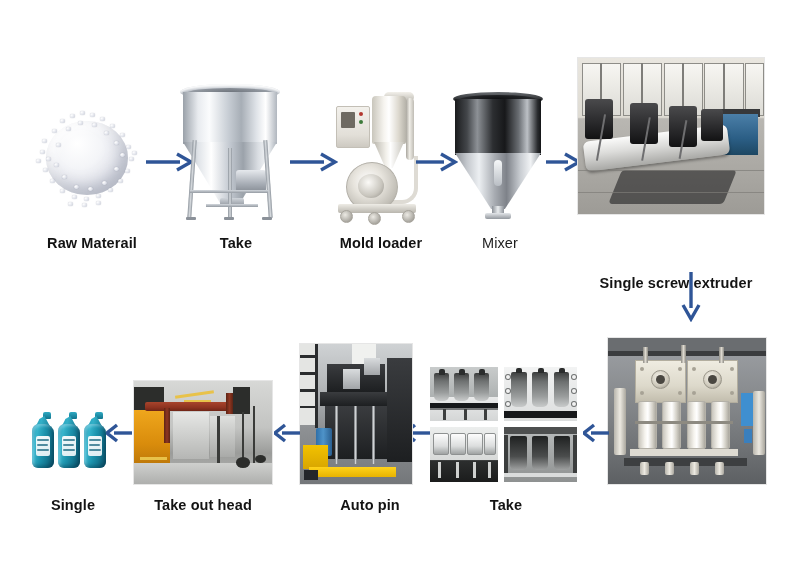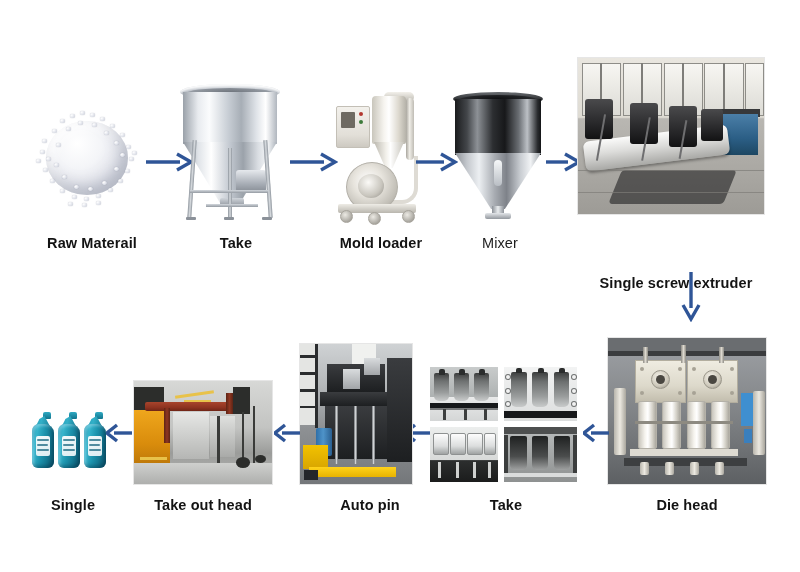--- a/index.html
+++ b/index.html
@@ -490,21 +490,20 @@
       <div class="heater" style="left:65%;top:43%;height:32%"></div>
       <div class="darkbar" style="left:17%;top:57%;width:62%;height:2%;background:#8d8a81"></div>
       <div class="darkbar" style="left:14%;top:76%;width:68%;height:5%;background:#dedbd2"></div>
       <div class="darkbar" style="left:10%;top:82%;width:78%;height:6%;background:#3d3f41"></div>
       <div class="cyl" style="left:20%;top:85%;height:9%;width:9px"></div>
       <div class="cyl" style="left:36%;top:85%;height:9%;width:9px"></div>
       <div class="cyl" style="left:52%;top:85%;height:9%;width:9px"></div>
       <div class="cyl" style="left:68%;top:85%;height:9%;width:9px"></div>
     </div>
   </div>
-  <div class="caption" style="left:622px;top:498px;width:130px;">Die head</div>
 
   <div class="arrow" style="left:583px;top:423px;width:26px;height:20px;">
     <svg width="26" height="20" viewBox="0 0 26 20">
       <path d="M26 10 H8" stroke="#2f5597" stroke-width="3.4" fill="none"></path>
       <path d="M11 2 L1 10 L11 18" stroke="#2f5597" stroke-width="3.4" fill="none"></path>
     </svg>
   </div>
 
   <div class="photo sc-mold" style="left:428px;top:366px;width:152px;height:118px;background:#ffffff;box-shadow:none;">
     <div class="inner">

